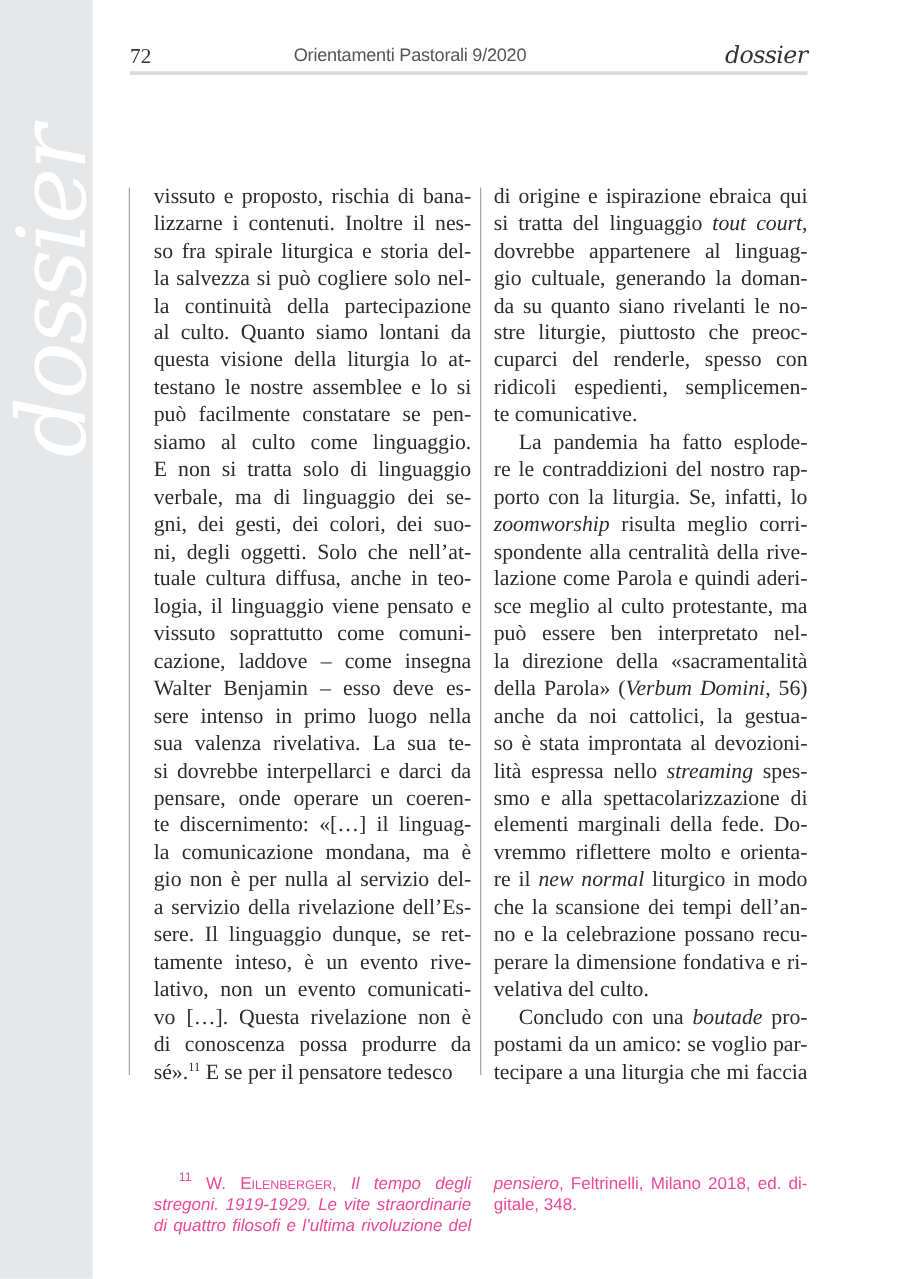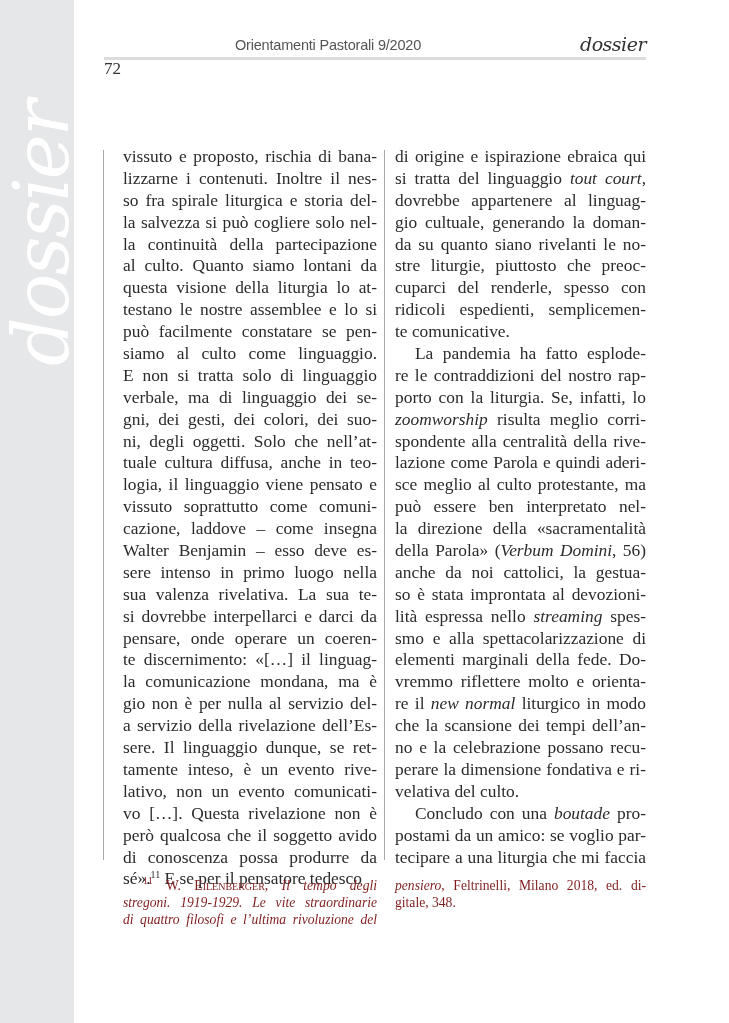--- a/index.html
+++ b/index.html
@@ -3,35 +3,35 @@
 <meta charset="utf-8">
 <style>
   html, body { margin:0; padding:0; }
   body { width:729px; height:1023px; background:#ffffff; position:relative; overflow:hidden; }
   .sidebar { position:absolute; left:0; top:0; width:74px; height:1023px; background:#e6e7e9; }
   .sidebar-word { position:absolute; left:-48px; top:236px; width:180px; height:80px;
     transform:rotate(-90deg); transform-origin:center center;
     font-family:"DejaVu Serif", serif; font-style:italic; font-size:76px; line-height:80px;
     color:#ffffff; text-align:center; letter-spacing:-2px; }
   .header { position:absolute; left:104px; top:34px; width:542px; height:22px; }
-  .page-num { position:absolute; left:0; top:1px; font-family:"Liberation Serif", serif; font-size:17px; color:#333;margin-top:24px; }
+  .page-num { position:absolute; left:0; top:1px; font-family:"Liberation Serif", serif; font-size:17px; color:#333; }
   .journal { position:absolute; left:95px; top:3px; font-family:"Liberation Sans", sans-serif; font-size:14.5px; color:#555; letter-spacing:-0.2px;margin-left:36px; }
   .section { position:absolute; right:0; top:-1px; font-family:"DejaVu Serif", serif; font-style:italic; font-size:19px; color:#333; letter-spacing:-0.5px; }
   .header-rule { position:absolute; left:104px; top:57px; width:542px; height:3px; background:#dcdcdc; }
   .left-rule { position:absolute; left:103px; top:150px; width:1px; height:710px; background:#a7a7a7; }
   .col-rule { position:absolute; left:384px; top:150px; width:1px; height:710px; background:#a7a7a7; }
   .col { position:absolute; top:146px; font-family:"Liberation Serif", serif; font-size:17.4px; line-height:21.9px; color:#2b2b2b; }
   .col-left { left:123px; width:254px; }
   .col-right { left:395px; width:251px; }
   .line { display:block; white-space:nowrap; text-align:justify; text-align-last:justify; height:21.9px; }
   .line.last { text-align-last:left; }
   .line.indent { padding-left:20px; }
   .line i, .fn i { font-style:italic; }
   sup { font-size:10px; line-height:0; vertical-align:6px; }
-  .fn { position:absolute; top:877px; font-family:Liberation Serif, serif; font-size:13.6px; line-height:17px; color:#7f1d1d; }
+  .fn { position:absolute; top:938px; font-family:Liberation Sans, sans-serif; font-size:13.6px; line-height:17px; color:#ec4899; }
   .fn-left { left:123px; width:254px; }
   .fn-right { left:395px; width:251px; }
   .fn .line { height:17px; }
   .sc { font-variant:small-caps; }
 </style>
 </head>
 <body>
 
 <div class="sidebar">
   <div class="sidebar-word">dossier</div>
@@ -71,21 +71,20 @@
     <span class="line">si dovrebbe interpellarci e darci da</span>
     <span class="line">pensare, onde operare un coeren-</span>
     <span class="line">te discernimento: «[…] il linguag-</span>
     <span class="line">la comunicazione mondana, ma è</span>
     <span class="line">gio non è per nulla al servizio del-</span>
     <span class="line">a servizio della rivelazione dell’Es-</span>
     <span class="line">sere. Il linguaggio dunque, se ret-</span>
     <span class="line">tamente inteso, è un evento rive-</span>
     <span class="line">lativo, non un evento comunicati-</span>
     <span class="line">vo […]. Questa rivelazione non è</span>
-    <span class="line">però qualcosa che il soggetto avido</span>
     <span class="line">di conoscenza possa produrre da</span>
     <span class="line last">sé».<sup>11</sup> E se per il pensatore tedesco</span>
   </div>
 <div class="col col-right" id="col-right">
     <span class="line">di origine e ispirazione ebraica qui</span>
     <span class="line">si tratta del linguaggio <i>tout court</i>,</span>
     <span class="line">dovrebbe appartenere al linguag-</span>
     <span class="line">gio cultuale, generando la doman-</span>
     <span class="line">da su quanto siano rivelanti le no-</span>
     <span class="line">stre liturgie, piuttosto che preoc-</span>

